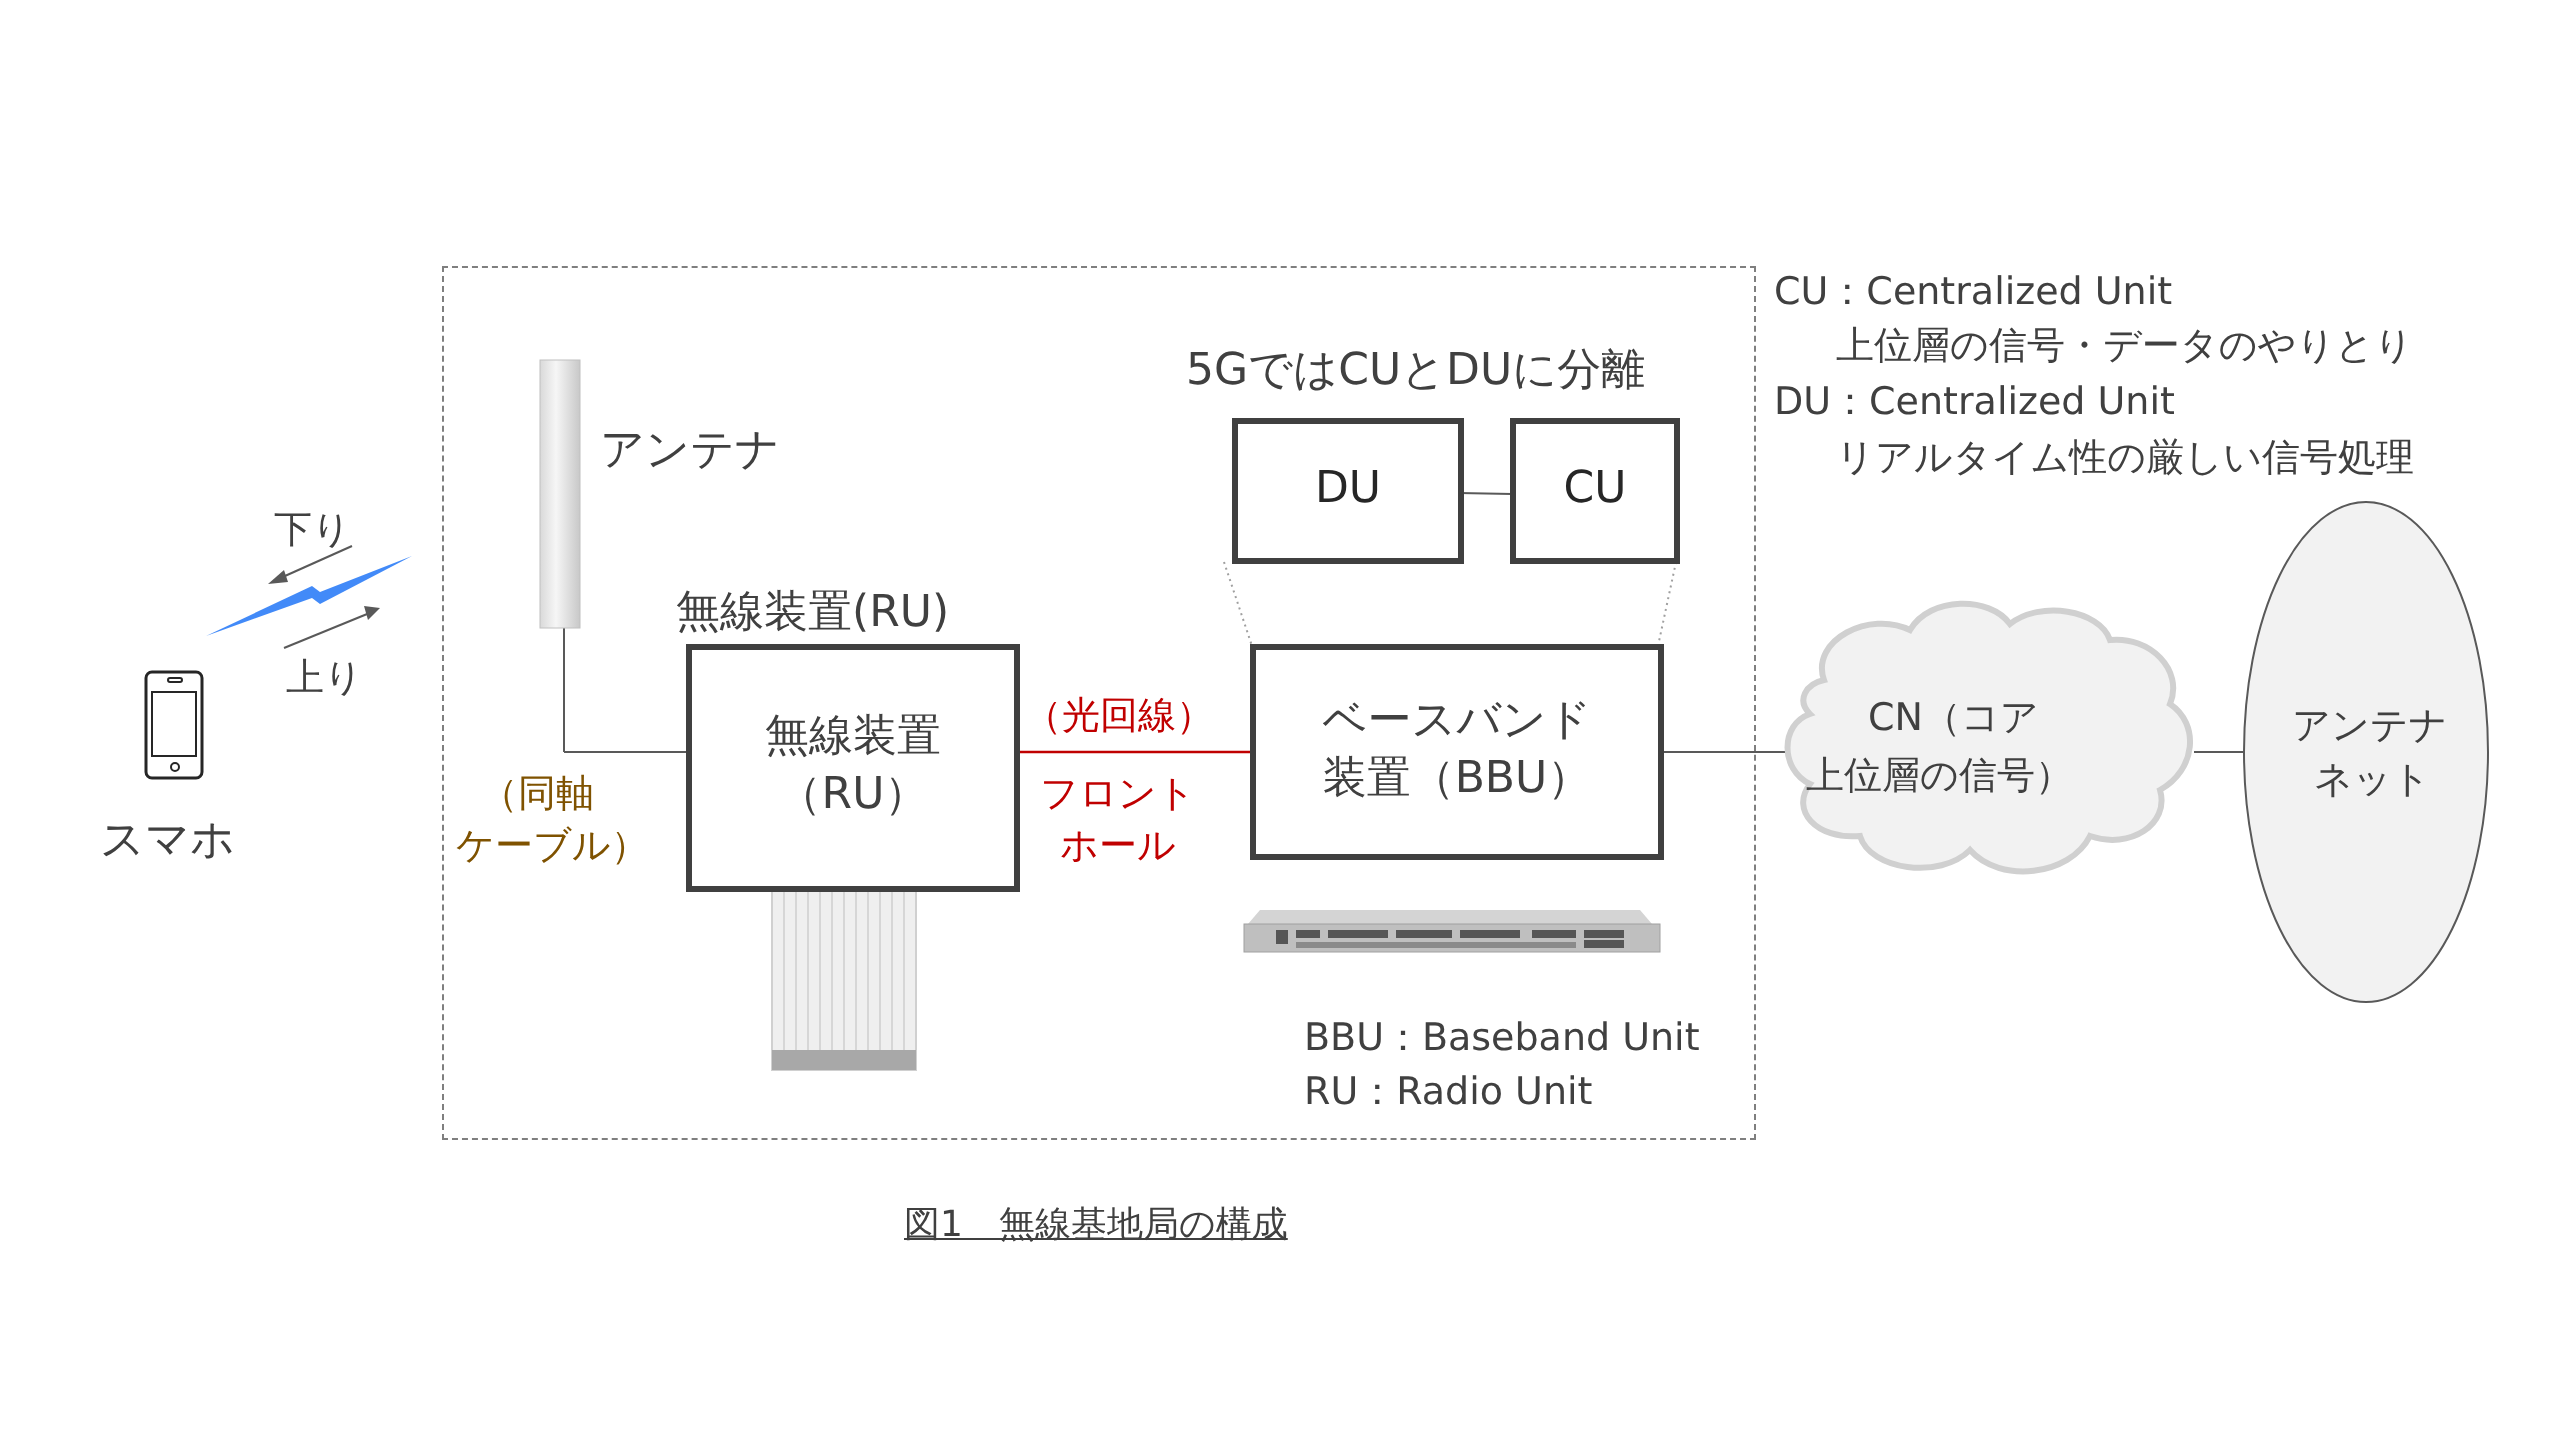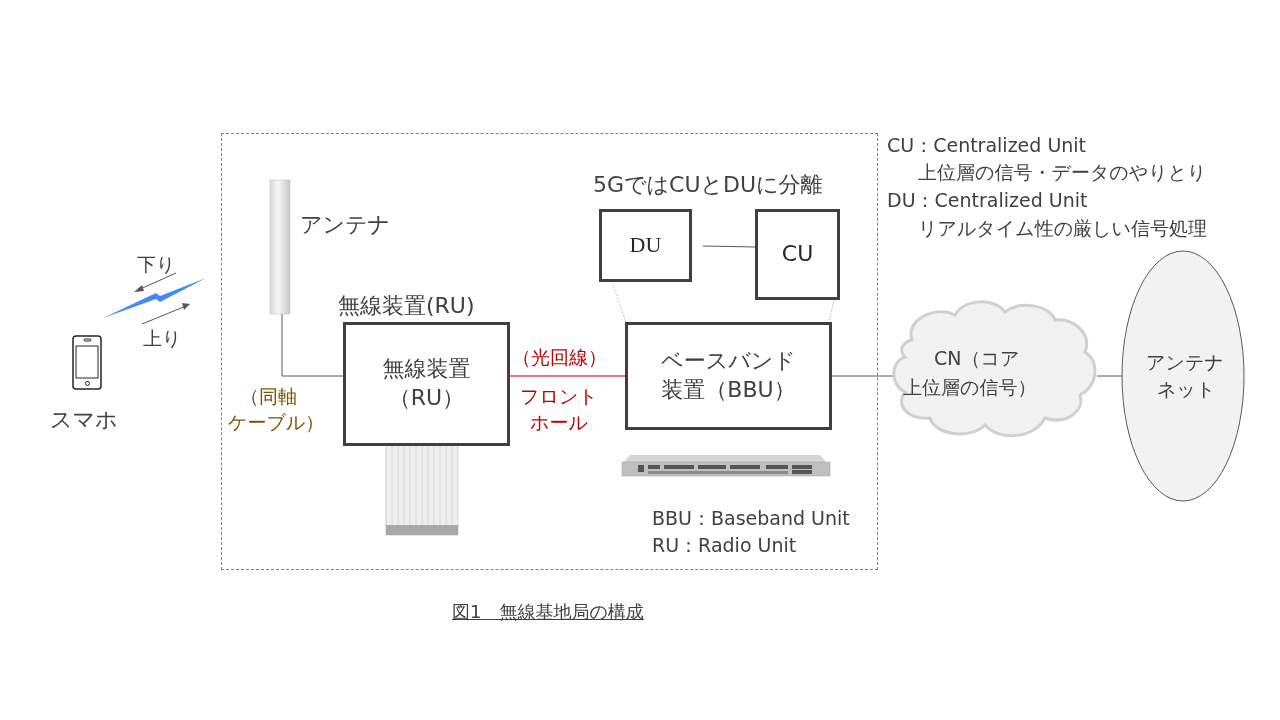--- a/index.html
+++ b/index.html
@@ -112,24 +112,24 @@
 <div class="abs box f22" style="left:343px;top:322px;width:167px;height:124px;">
   <span>無線装置</span>
   <span>（RU）</span>
 </div>
 
 <div class="abs txt f20 red" style="left:512px;top:345px;">（光回線）</div>
 <div class="abs txt f20 red" style="left:520px;top:384px;">フロント</div>
 <div class="abs txt f20 red" style="left:530px;top:410px;">ホール</div>
 
 <div class="abs txt f22" style="left:593px;top:170px;">5GではCUとDUに分離</div>
-<div class="abs box f22" style="left:599px;top:209px;width:93px;height:73px;font-family:Liberation Serif, serif;">
+<div class="abs box f22" style="left:616px;top:209px;width:116px;height:73px;">
   <span style="color:#262626;">DU</span>
 </div>
-<div class="abs box f22" style="left:755px;top:209px;width:85px;height:91px;">
+<div class="abs box f22" style="left:755px;top:209px;width:85px;height:73px;">
   <span style="color:#262626;">CU</span>
 </div>
 
 <div class="abs box f22" style="left:625px;top:322px;width:207px;height:108px;">
   <span>ベースバンド</span>
   <span>装置（BBU）</span>
 </div>
 
 <div class="abs txt f20" style="left:652px;top:506px;">BBU：Baseband Unit</div>
 <div class="abs txt f20" style="left:652px;top:533px;">RU：Radio Unit</div>

